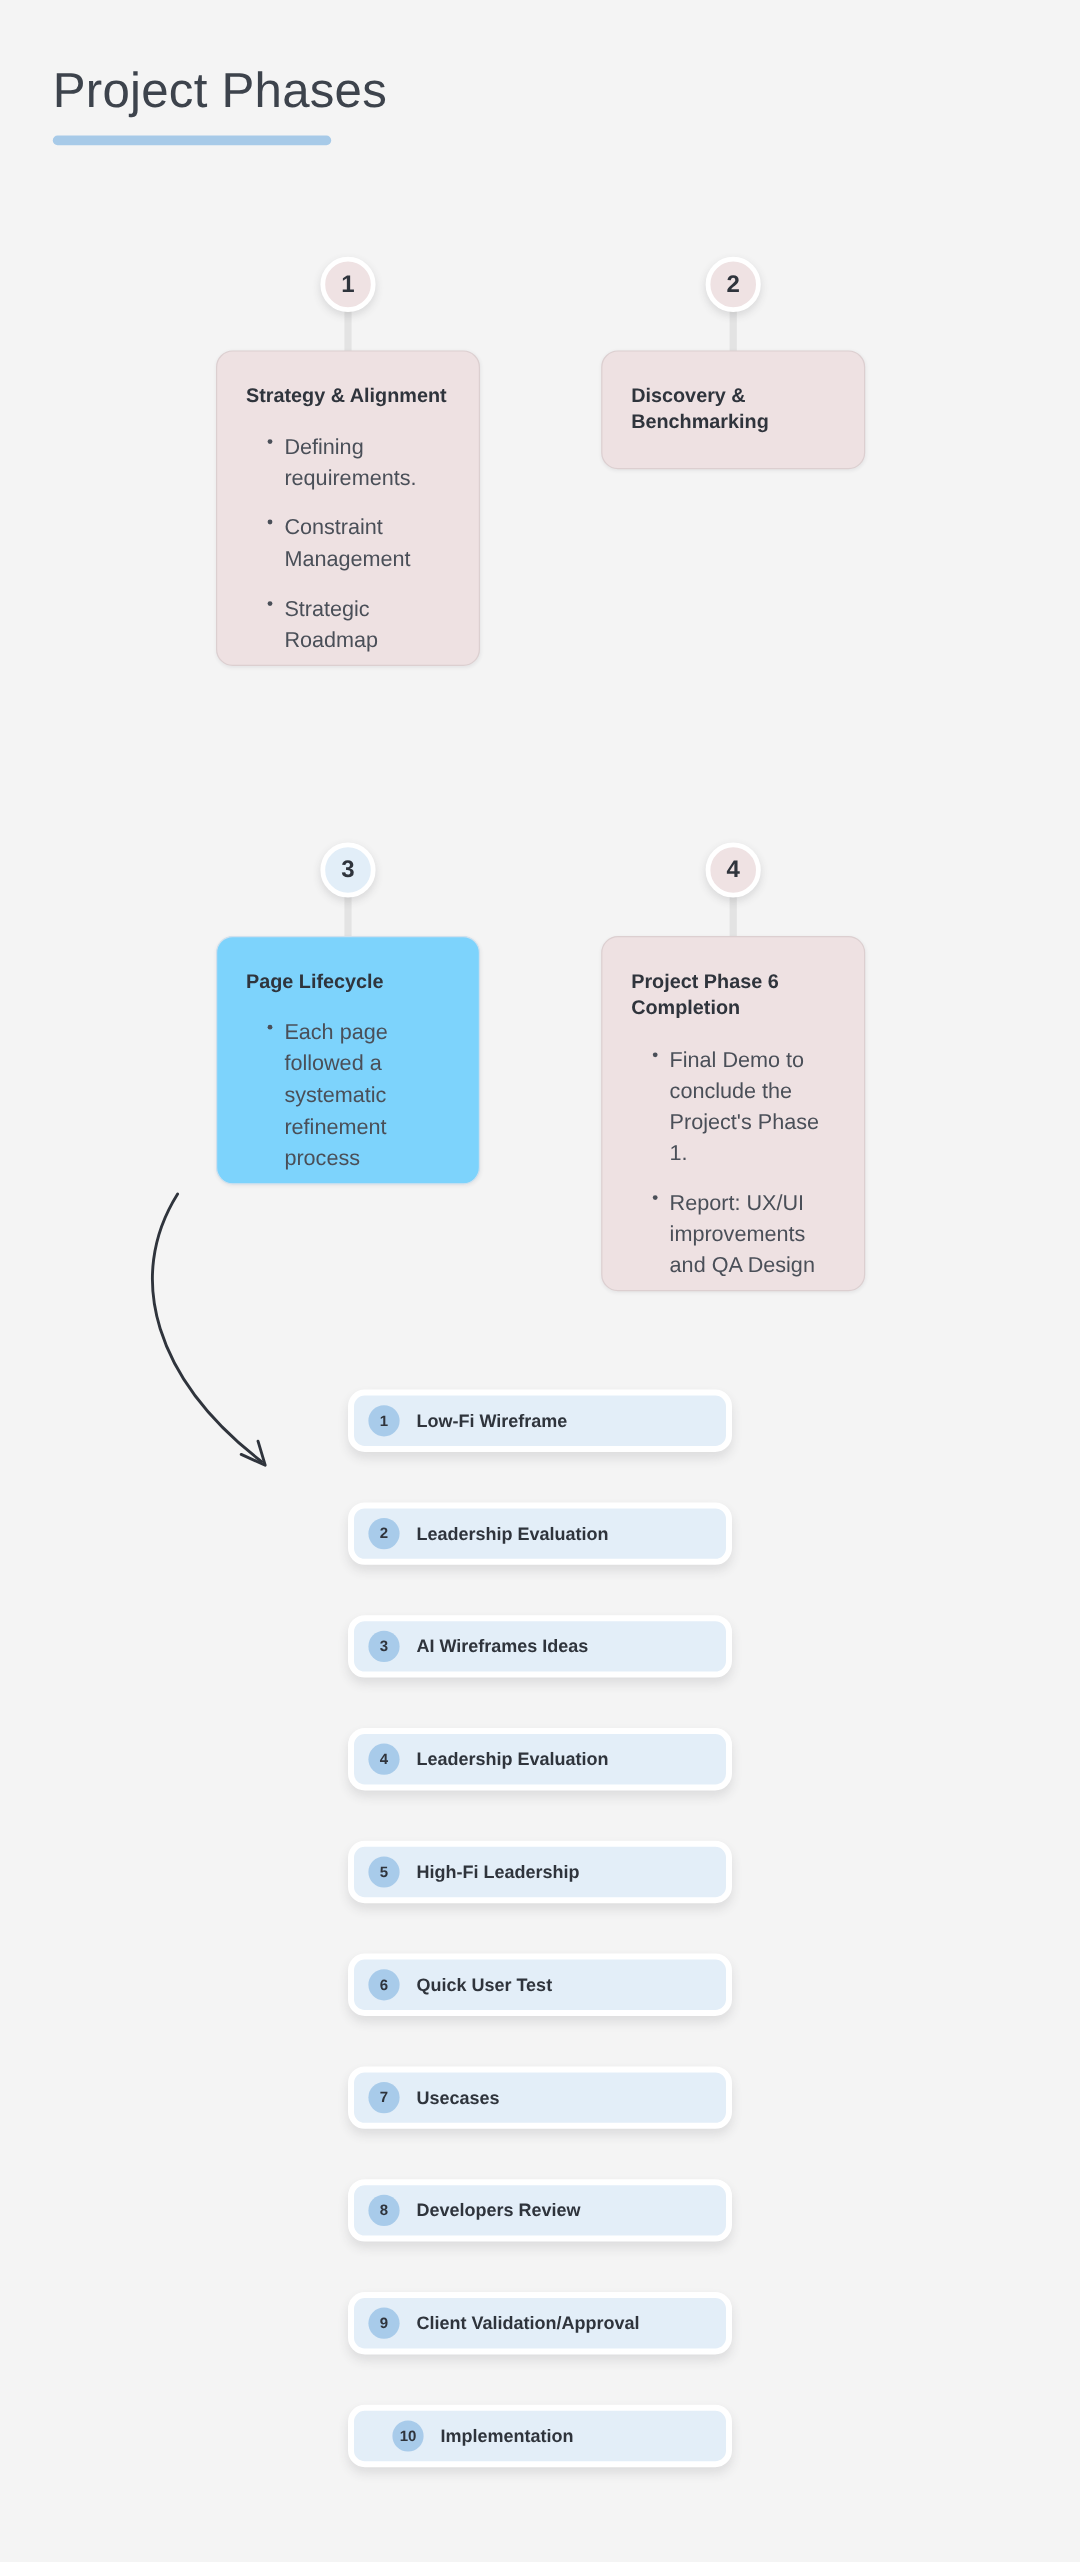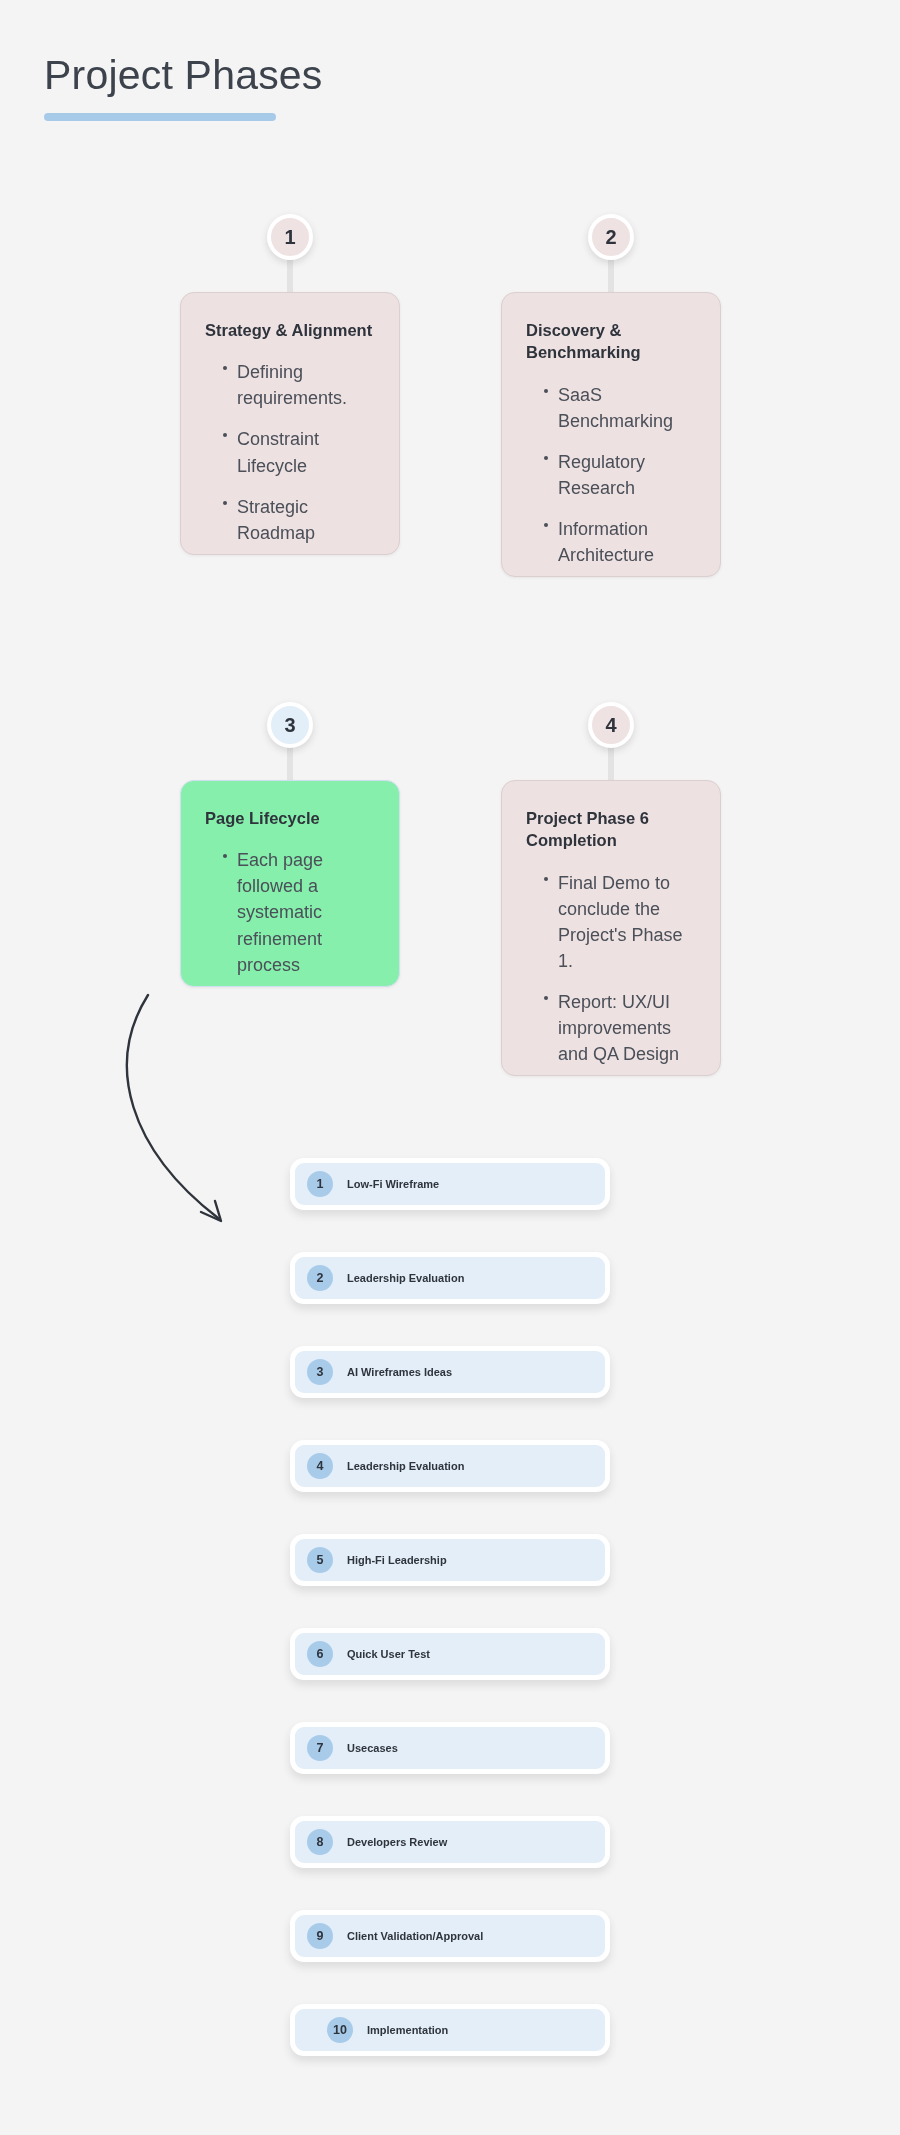--- a/index.html
+++ b/index.html
@@ -89,21 +89,21 @@
     left: 0;
     width: 100%;
     background: #EEE1E2;
     border: 1px solid #DCCFD0;
     border-radius: 14px;
     padding: 26px 24px 8px 24px;
     box-shadow: 0 1px 3px rgba(40,40,50,0.07);
     z-index: 2;
   }
   .phase-card.blue {
-    background: #86efac;
+    background: #7dd3fc;
     border-color: #CFE0EE;
   }
 
   .phase-card-title {
     font-size: 16.5px;
     font-weight: 700;
     color: #2F343C;
     line-height: 1.35;
     margin-bottom: 18px;
   }
@@ -174,21 +174,21 @@
     display: flex;
     align-items: center;
     justify-content: center;
     font-size: 12.5px;
     font-weight: 700;
     color: #2F343C;
     margin-right: 14px;
   }
 
   .step-label {
-    font-size: 11px;
+    font-size: 15px;
     font-weight: 700;
     color: #2F343C;
     white-space: nowrap;
   }
 </style>
 </head>
 <body>
 
 <div class="page">
 
@@ -197,36 +197,31 @@
     <div class="title-underline"></div>
   </div>
 
   <div class="phase" style="left:180px; top:214px; width:220px;">
     <div class="phase-stem"></div>
     <div class="phase-badge">1</div>
     <div class="phase-card">
       <div class="phase-card-title">Strategy &amp; Alignment</div>
       <ul class="phase-list">
         <li>Defining requirements.</li>
-        <li>Constraint Lifecycle</li>
+        <li>Constraint Management</li>
         <li>Strategic Roadmap</li>
       </ul>
     </div>
   </div>
 
   <div class="phase" style="left:501px; top:214px; width:220px;">
     <div class="phase-stem"></div>
     <div class="phase-badge">2</div>
     <div class="phase-card">
       <div class="phase-card-title">Discovery &amp; Benchmarking</div>
-      <ul class="phase-list">
-        <li>SaaS Benchmarking</li>
-        <li>Regulatory Research</li>
-        <li>Information Architecture</li>
-      </ul>
     </div>
   </div>
 
   <div class="phase" style="left:180px; top:702px; width:220px;">
     <div class="phase-stem"></div>
     <div class="phase-badge blue">3</div>
     <div class="phase-card blue">
       <div class="phase-card-title">Page Lifecycle</div>
       <ul class="phase-list">
         <li>Each page followed a systematic refinement process</li>

